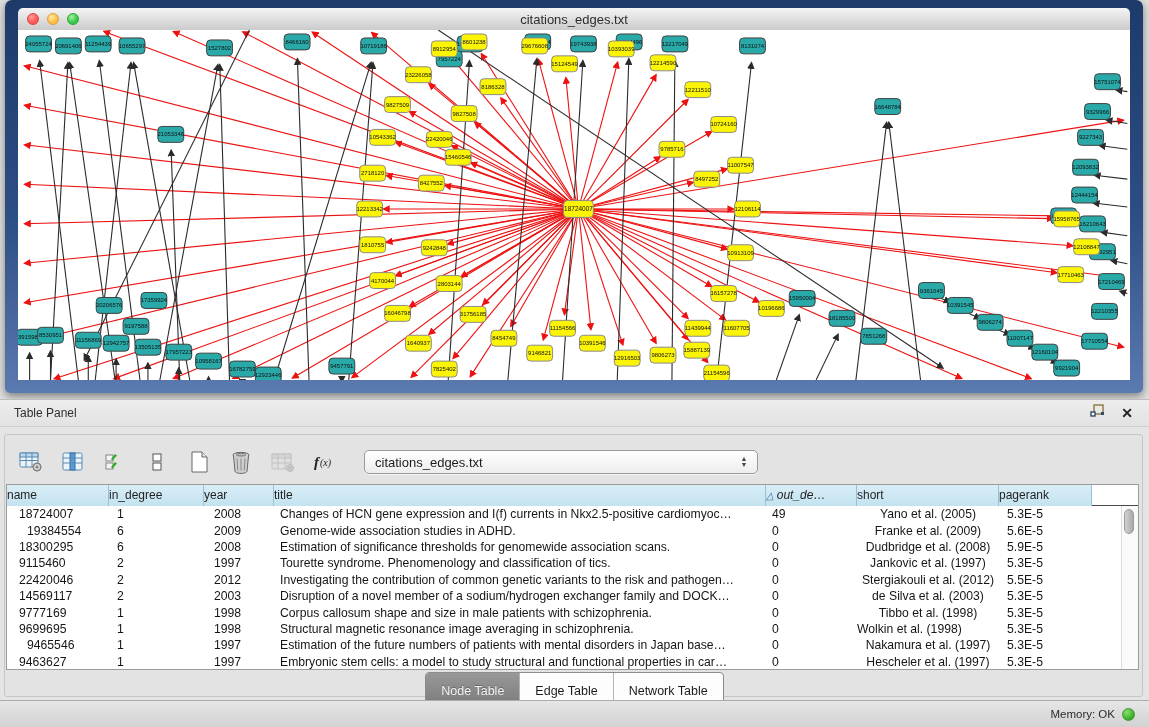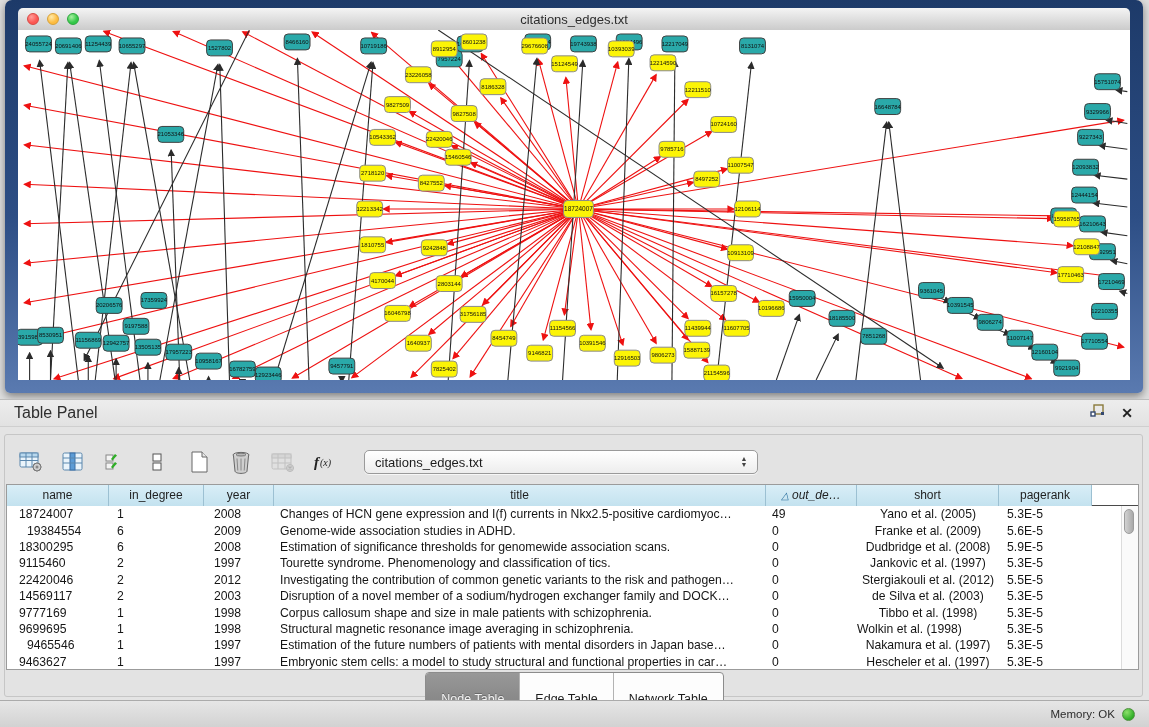--- a/index.html
+++ b/index.html
@@ -15,48 +15,48 @@
   .light{width:12px;height:12px;border-radius:50%;box-sizing:border-box;}
   .light.red{background:radial-gradient(circle at 35% 30%,#ff9d99,#fc5753 60%);border:1px solid #d94742;}
   .light.yellow{background:radial-gradient(circle at 35% 30%,#ffe9a8,#fdbc40 60%);border:1px solid #d8a238;}
   .light.green{background:radial-gradient(circle at 35% 30%,#a8f0a0,#33c748 60%);border:1px solid #2ba73c;}
   .win-title{flex:1;text-align:center;font-size:13px;color:#2e2e2e;}
   .graph-area{position:absolute;left:13px;right:13px;top:30px;bottom:13px;background:#ffffff;overflow:hidden;}
 
   
   .table-panel{position:absolute;left:0;top:399px;width:1149px;height:301px;background:#e4e4e4;border-top:1px solid #bdbdbd;}
   .panel-header{height:26px;display:flex;align-items:center;background:linear-gradient(#ededed,#e2e2e2);border-bottom:1px solid #cfcfcf;}
-  .panel-title{padding-left:14px;font-size:16px;color:#2e2e2e;}
+  .panel-title{padding-left:14px;font-size:12px;color:#2e2e2e;}
   .panel-header-icons{margin-left:auto;display:flex;align-items:center;gap:16px;padding-right:16px;}
   .content-frame{position:absolute;top:34px;left:4px;right:6px;bottom:4px;border:1px solid #c6c6c6;border-radius:3px;background:#e3e3e3;}
 
   .toolbar{position:absolute;top:46px;left:18px;height:32px;display:flex;align-items:center;gap:16px;}
   .tb-icon{width:26px;height:24px;display:flex;align-items:center;justify-content:center;}
   .tb-icon.disabled{opacity:.45;}
   .combo{margin-left:10px;width:392px;height:22px;border:1px solid #9a9a9a;border-radius:5px;
     background:linear-gradient(#ffffff,#ededed);display:flex;align-items:center;box-shadow:0 1px 0 rgba(255,255,255,.7);}
   .combo-value{flex:1;padding-left:10px;font-size:13px;color:#1c1c1c;}
   .combo-arrows{width:18px;display:flex;flex-direction:column;align-items:center;line-height:5px;padding-right:4px;}
   .combo-arrows span{font-size:7px;color:#444;height:6px;}
 
   .table-wrap{position:absolute;top:84px;left:6px;right:10px;height:186px;background:#ffffff;border:1px solid #9b9b9b;box-sizing:border-box;}
   .thead{display:flex;height:21px;border-bottom:1px solid #4a4a4a;box-sizing:border-box;}
-  .th{box-sizing:border-box;height:21px;line-height:20px;text-align:center;font-size:12px;color:#1f1f1f;
+  .th{box-sizing:border-box;height:21px;line-height:20px;text-align:left;font-size:12px;color:#1f1f1f;
     background:linear-gradient(#d9eef7,#c3e2ef);border-right:1px solid #9cc0d2;overflow:hidden;white-space:nowrap;}
   .th .sortmark{color:#2b6f9d;font-size:10px;margin-right:3px;}
   .tbody{position:absolute;left:0;right:16px;top:21px;bottom:0;overflow:hidden;}
   .tr{display:flex;height:16.4px;align-items:center;}
   .td{box-sizing:border-box;font-size:12.2px;color:#151515;white-space:nowrap;overflow:hidden;text-overflow:ellipsis;}
   .vscroll{position:absolute;top:21px;right:0;bottom:0;width:16px;background:#fafafa;border-left:1px solid #dcdcdc;}
   .vthumb{position:absolute;top:3px;left:2px;width:10px;height:25px;border-radius:5px;
     background:linear-gradient(90deg,#d2d2d2,#a9a9a9);border:1px solid #9c9c9c;box-sizing:border-box;}
 
   .tabs-row{position:absolute;top:272px;left:0;right:0;display:flex;justify-content:center;}
   .seg{display:inline-flex;border:1px solid #8c8c8c;border-radius:4px;overflow:hidden;background:#fdfdfd;box-shadow:0 1px 0 rgba(255,255,255,.8);}
-  .seg-btn{padding:16px 15px;height:15px;line-height:21px;font-size:12.5px;color:#1c1c1c;border-left:1px solid #b3b3b3;}
+  .seg-btn{padding:8px 15px;height:15px;line-height:21px;font-size:12.5px;color:#1c1c1c;border-left:1px solid #b3b3b3;}
   .seg-btn:first-child{border-left:none;}
   .seg-btn.selected{background:linear-gradient(#989898,#7d7d7d);color:#f2f2f2;text-shadow:0 -1px 0 rgba(0,0,0,.25);}
 
   .status-bar{position:absolute;left:0;top:700px;width:1149px;height:27px;box-sizing:border-box;
     background:linear-gradient(#e6e6e6,#d2d2d2);border-top:1px solid #ababab;
     display:flex;align-items:center;justify-content:flex-end;gap:7px;padding-right:14px;}
   .status-label{font-size:11.5px;color:#2c2c2c;}
   .status-dot{width:13px;height:13px;border-radius:50%;background:radial-gradient(circle at 35% 30%,#8ce06a,#2fae27 70%);border:1px solid #4e8f3e;box-sizing:border-box;}
 
   .close-x{font-size:14px;font-weight:bold;color:#1f1f1f;line-height:14px;}

